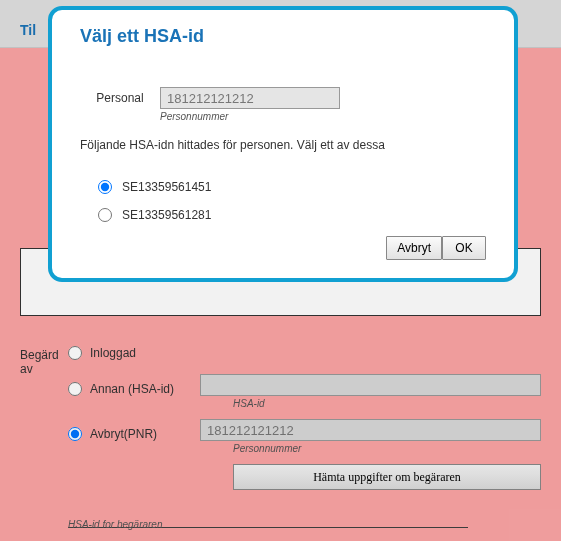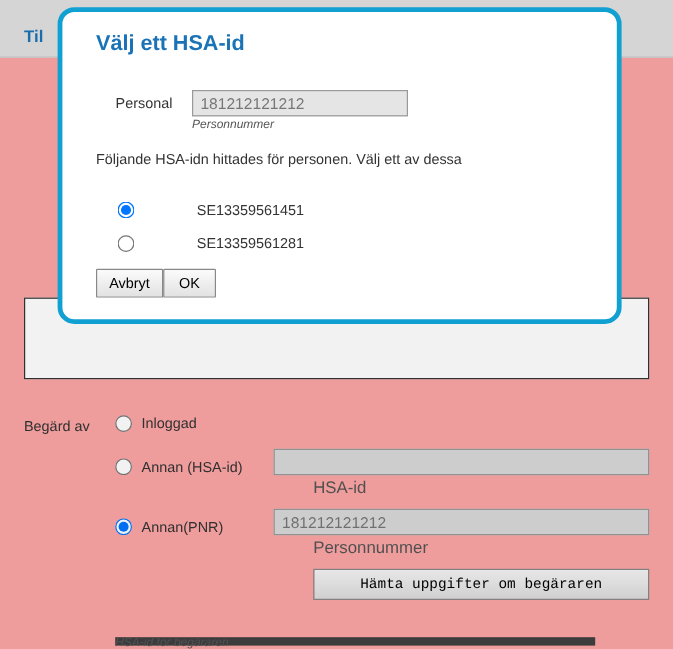--- a/index.html
+++ b/index.html
@@ -81,46 +81,47 @@
     flex: 1;
     height: 22px;
     padding: 2px 6px;
     border: 1px solid #999;
     background: #d9d9d9;
     color: #777;
     font-family: inherit;
     font-size: 13px;
   }
   .sub-caption {
-    font-size: 14px;
+    font-size: 10px;
     color: #555;
+    font-style: italic;
     margin-left: 135px;
     margin-top: -12px;
     margin-bottom: 10px;
   }
   .sub-caption.shift0 { margin-left: 165px; }
 
   .fetch-btn-row {
     margin-left: 165px;
     margin-bottom: 18px;
   }
   .bg-button {
     display: inline-block;
-    width: 280px;
+    width: 308px;
     height: 26px;
     border: 1px solid #888;
     background: linear-gradient(#f4f4f4, #dcdcdc);
-    font-family: Liberation Mono, monospace;
+    font-family: Liberation Serif, serif;
     font-size: 12px;
     cursor: pointer;
   }
 
   .value-row {
     margin-top: 8px;
-    border-bottom: 7px solid #404040;
+    border-bottom: 1px solid #404040;
     height: 20px;
     width: 400px;
   }
   .value-row .caption {
     font-size: 10px;
     font-style: italic;
     color: #555;
     position: relative;
     top: 9px;
   }
@@ -136,21 +137,21 @@
     position: absolute;
     top: 6px;
     left: 48px;
     width: 470px;
     background: #fff;
     border: 4px solid #11a0d2;
     border-radius: 14px;
     padding: 16px 28px 18px 28px;
   }
   .modal h2 {
-    margin: 0 0 28px 0;
+    margin: 0 0 40px 0;
     font-size: 18px;
     font-weight: bold;
     color: #1a73b7;
   }
   .m-row {
     display: flex;
     align-items: center;
     margin-bottom: 2px;
   }
   .m-row .m-label {
@@ -179,26 +180,25 @@
   .m-instr {
     font-size: 12px;
     color: #333;
     margin-bottom: 28px;
   }
   .m-radio {
     display: flex;
     align-items: center;
     margin: 0 0 14px 18px;
     font-size: 12px;
-    gap: 42px;
   }
   .m-radio input { margin: 0 10px 0 0; width: 14px; height: 14px; }
   .m-footer {
     display: flex;
-    justify-content: flex-start;
+    justify-content: flex-end;
     margin-top: 4px;
   }
   .m-footer button {
     height: 24px;
     min-width: 44px;
     padding: 0 10px;
     border: 1px solid #888;
     background: linear-gradient(#fbfbfb, #e2e2e2);
     font-family: inherit;
     font-size: 12px;
@@ -228,21 +228,21 @@
 
         <div class="radio-line">
           <input type="radio" name="bg-req" style="">
           <span class="rl-label">Annan (HSA-id)</span>
           <input type="text" readonly="" value="" style="">
         </div>
         <div class="sub-caption shift0">HSA-id</div>
 
         <div class="radio-line">
           <input type="radio" name="bg-req" checked="" style="">
-          <span class="rl-label">Annan(PNR)</span>
+          <span class="rl-label">Avbryt(PNR)</span>
           <input type="text" readonly="" value="181212121212" style="">
         </div>
         <div class="sub-caption shift0">Personnummer</div>
 
         <div class="fetch-btn-row">
           <button class="bg-button">Hämta uppgifter om begäraren</button>
         </div>
 
         <div class="value-row">
           <span class="caption">HSA-id for begäraren</span>

